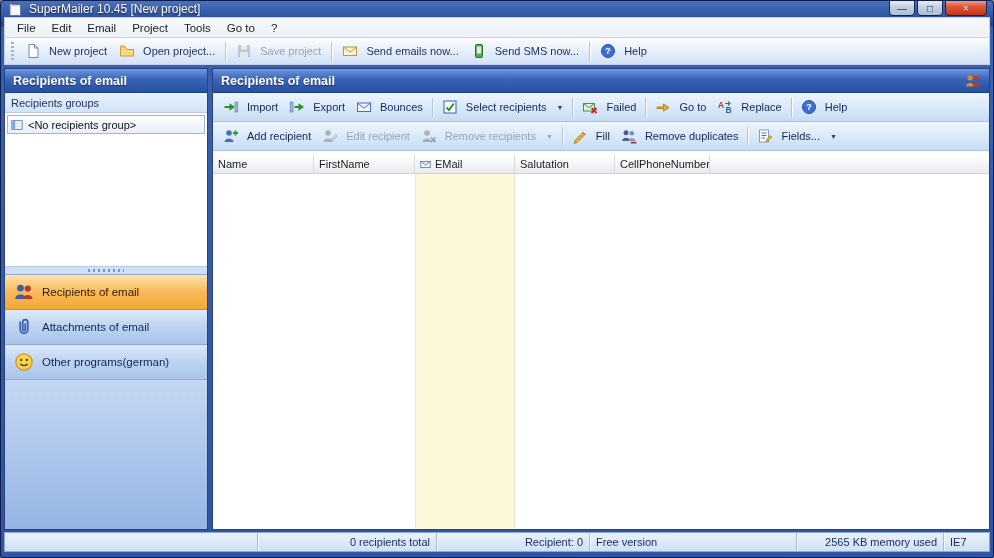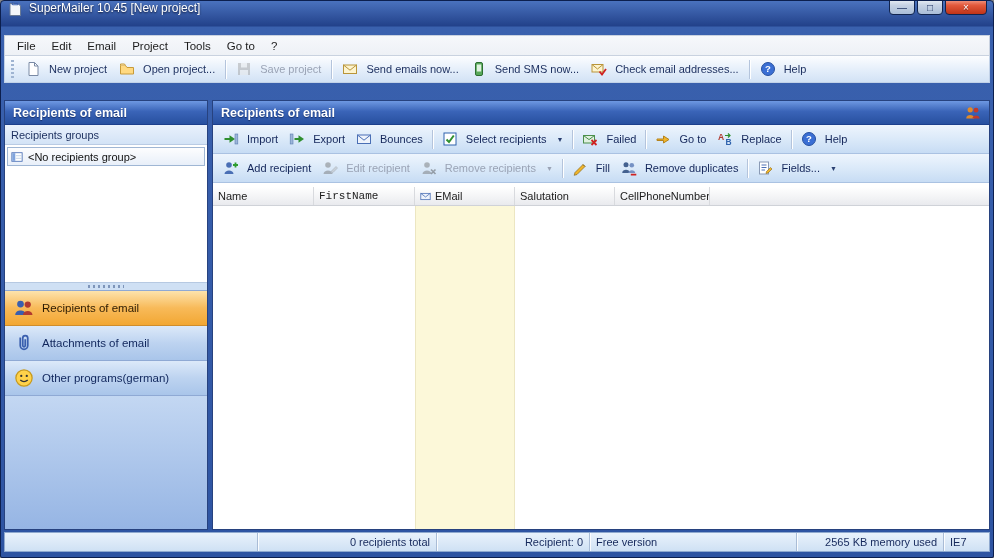--- a/index.html
+++ b/index.html
@@ -13,22 +13,22 @@
     width: 994px; height: 558px;
     border: 1px solid #0c1f4e;
     border-radius: 4px 4px 2px 2px;
     background: linear-gradient(180deg,#4a72be 0,#22418a 25px,#3a61ae 26px,#2e54a2 100%);
     display: flex; flex-direction: column;
     padding: 0 3px 5px 3px;
     overflow: hidden;
   }
   
   .titlebar {
-    height: 34px; flex: none;
-    display: flex; align-items: flex-start; gap: 6px;
+    height: 16px; flex: none;
+    display: flex; align-items: center; gap: 6px;
     padding: 0 3px; color: #fff; font-size: 12px;
     text-shadow: 0 1px 2px rgba(0,0,20,.75);
   }
   .titlebar .title { flex: 1; white-space: nowrap; overflow: hidden; }
   .win-controls { display: flex; gap: 2px; align-items: flex-start; margin-top: -4px; }
   .win-btn {
     height: 18px; width: 26px;
     border: 1px solid #11244f; border-radius: 0 0 4px 4px;
     display: flex; align-items: center; justify-content: center;
     font-size: 10px; color: #1c3160;
@@ -64,21 +64,21 @@
     border-radius: 2px; white-space: nowrap; cursor: default; }
   .titem.disabled { color: #9aa3b5; }
   .titem.disabled .ic { filter: grayscale(1); opacity: .45; }
   .sep { width: 1px; height: 19px; flex: none; background: #b4c4dc;
     box-shadow: 1px 0 0 #fff; margin: 0 3px; }
   .ic { width: 16px; height: 16px; flex: none; display: block; }
   .ic.sm { width: 12px; height: 12px; }
   .arr { font-size: 7px; color: #2a3f70; margin-left: 2px; line-height: 1; }
   .titem.disabled .arr { color: #9aa3b5; }
   
-  .content { flex: 1; display: flex; gap: 4px; margin-top: 17px; min-height: 0; }
+  .content { flex: 1; display: flex; gap: 4px; margin-top: 3px; min-height: 0; }
   .panel-header {
     height: 24px; flex: none;
     display: flex; align-items: center; padding: 0 8px;
     color: #fff; font-weight: bold; font-size: 12.5px;
     background: linear-gradient(180deg,#6e98e2 0%,#3a64b8 45%,#27509f 100%);
     border-bottom: 1px solid #1c3f8c;
     text-shadow: 0 1px 1px #16306b;
   }
   
   .sidebar { width: 204px; flex: none; display: flex; flex-direction: column;
@@ -113,21 +113,21 @@
   .mtb { height: 29px; flex: none; display: flex; align-items: center;
     background: linear-gradient(180deg,#eef5fd,#d7e7f8 60%,#c7dcf4);
     border-bottom: 1px solid #aac2e2;
     font-size: 11px; color: #14265a; padding: 0 5px; gap: 1px; }
   .pre-table { height: 4px; flex: none; background: #fff; }
   .thead { height: 19px; flex: none; display: flex;
     background: linear-gradient(180deg,#ffffff,#f2f3f5 60%,#e9eaee);
     border-bottom: 1px solid #cfd2d8; font-size: 11px; color: #1c1c1c; }
   .th { display: flex; align-items: center; gap: 4px; padding: 0 5px;
     border-right: 1px solid #d8dade; overflow: hidden; white-space: nowrap; }
-  .c1 { width: 101px; } .c2 { width: 101px; font-family: Liberation Mono, monospace; } .c3 { width: 100px; }
+  .c1 { width: 101px; } .c2 { width: 101px; } .c3 { width: 100px; }
   .c4 { width: 100px; } .c5 { width: 95px; } .cfill { flex: 1; border-right: none; }
   .tbody { flex: 1; position: relative; background: #fff; }
   .email-col { position: absolute; left: 202px; top: 0; bottom: 0; width: 100px;
     background: #fcf8d9; border-left: 1px solid #ece6c2; border-right: 1px solid #ece6c2; }
   
   .statusbar { height: 20px; flex: none; margin-top: 2px; display: flex;
     background: linear-gradient(180deg,#e9f2fc,#cfe1f4);
     border: 1px solid #8fa9cf; font-size: 11px; color: #16295c; align-items: stretch; }
   .seg { display: flex; align-items: center; padding: 0 6px;
     border-right: 1px solid #a9bcd6; box-shadow: 1px 0 0 rgba(255,255,255,.85);
@@ -197,28 +197,20 @@
       </svg>
       <span>Send emails now...</span>
     </span>
     <span class="titem">
       <svg class="ic" viewBox="0 0 16 16">
         <rect x="4.5" y="1.5" width="7" height="13" rx="1.5" fill="#58a85a" stroke="#2c6e31"></rect>
         <rect x="5.8" y="3.5" width="4.4" height="7" fill="#dff2e0"></rect>
       </svg>
       <span>Send SMS now...</span>
     </span>
-    <span class="titem">
-      <svg class="ic" viewBox="0 0 16 16">
-        <rect x="1" y="3.5" width="11" height="7.5" fill="#fdf4cf" stroke="#b9953a"></rect>
-        <path d="M1 3.5L6.5 8 12 3.5" fill="none" stroke="#b9953a"></path>
-        <path d="M8.5 10.5l2.5 3 4-5.5" fill="none" stroke="#cf2222" stroke-width="1.8"></path>
-      </svg>
-      <span>Check email addresses...</span>
-    </span>
     <span class="sep"></span>
     <span class="titem">
       <svg class="ic" viewBox="0 0 16 16">
         <circle cx="8" cy="8" r="6.5" fill="#3b6fd4" stroke="#27509f"></circle>
         <text x="8" y="11.4" font-size="9.5" text-anchor="middle" fill="#fff" font-weight="bold" font-family="sans-serif">?</text>
       </svg>
       <span>Help</span>
     </span>
   </div>
 

